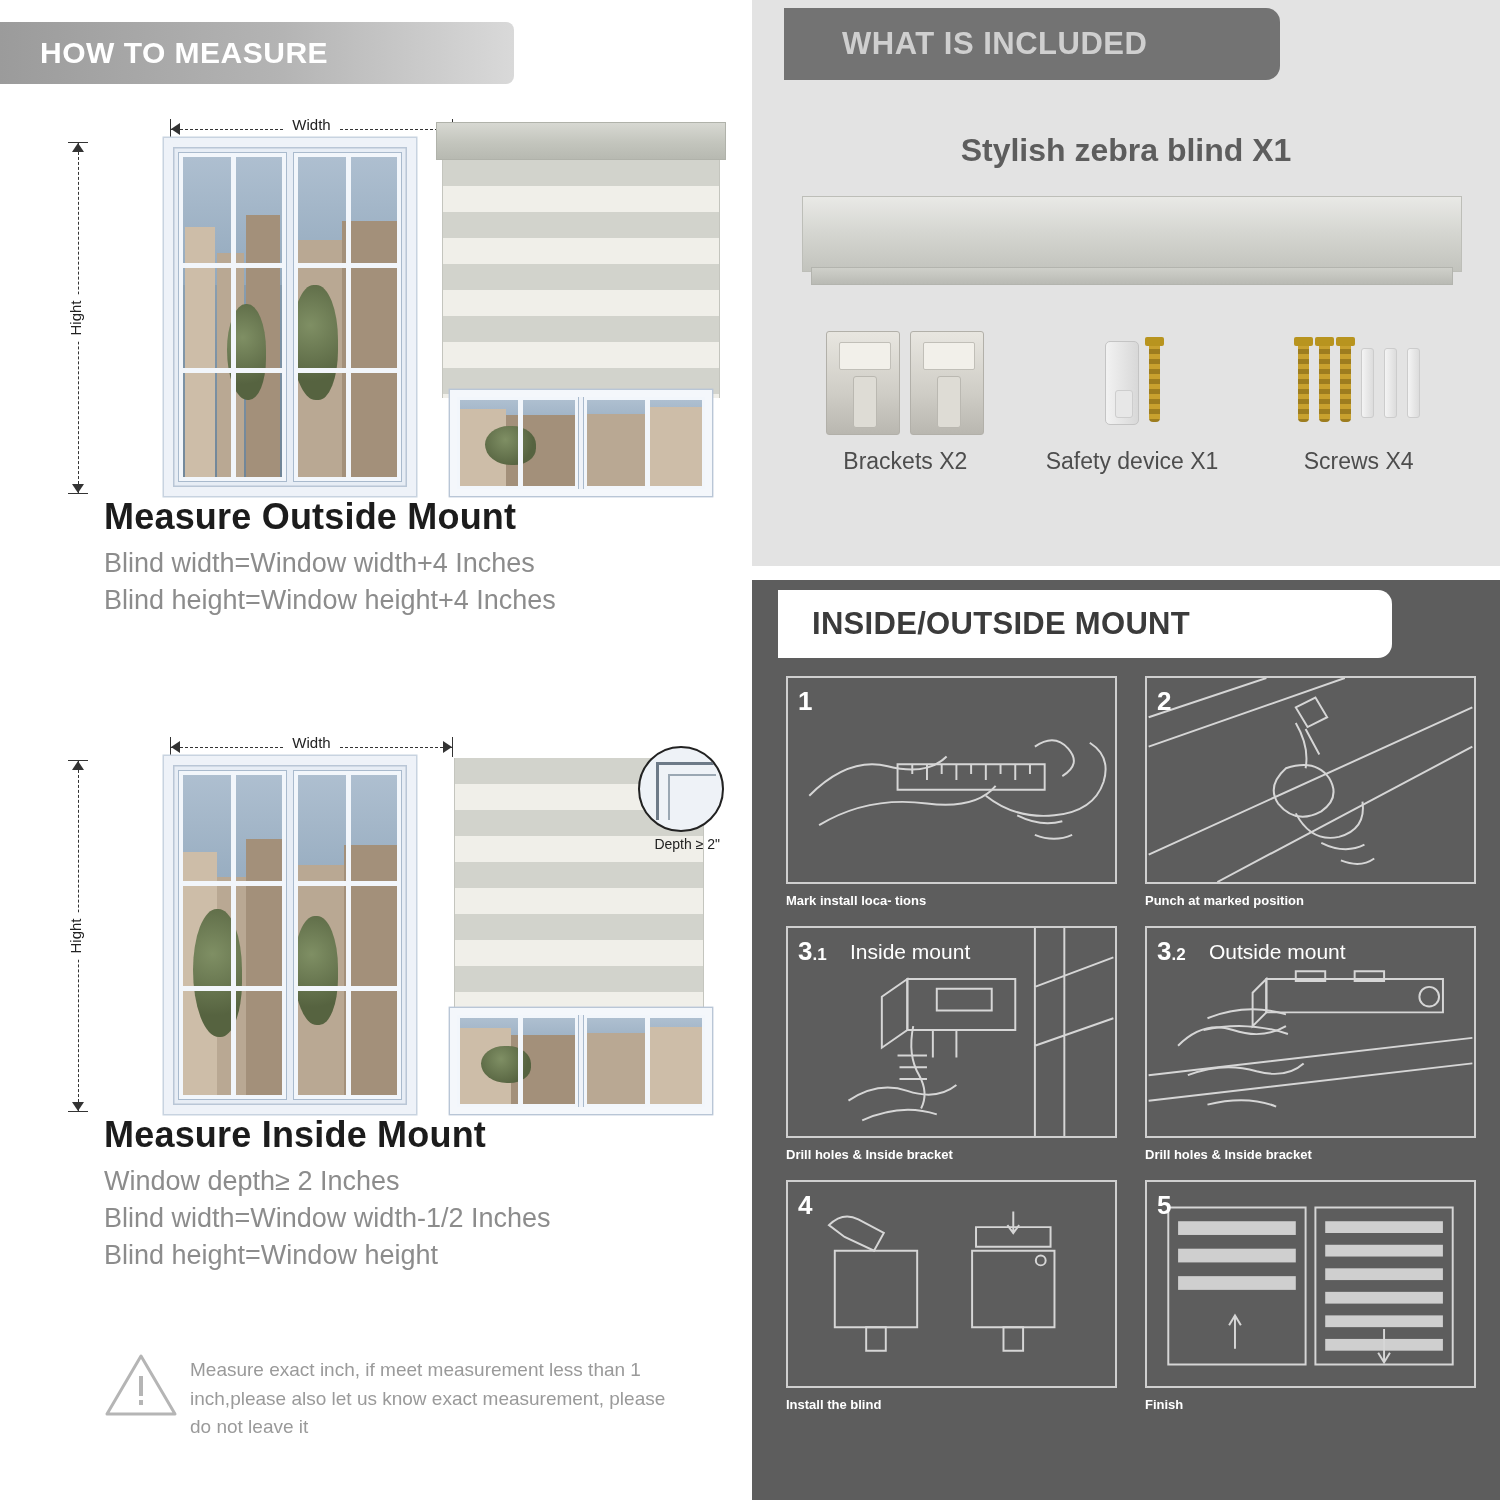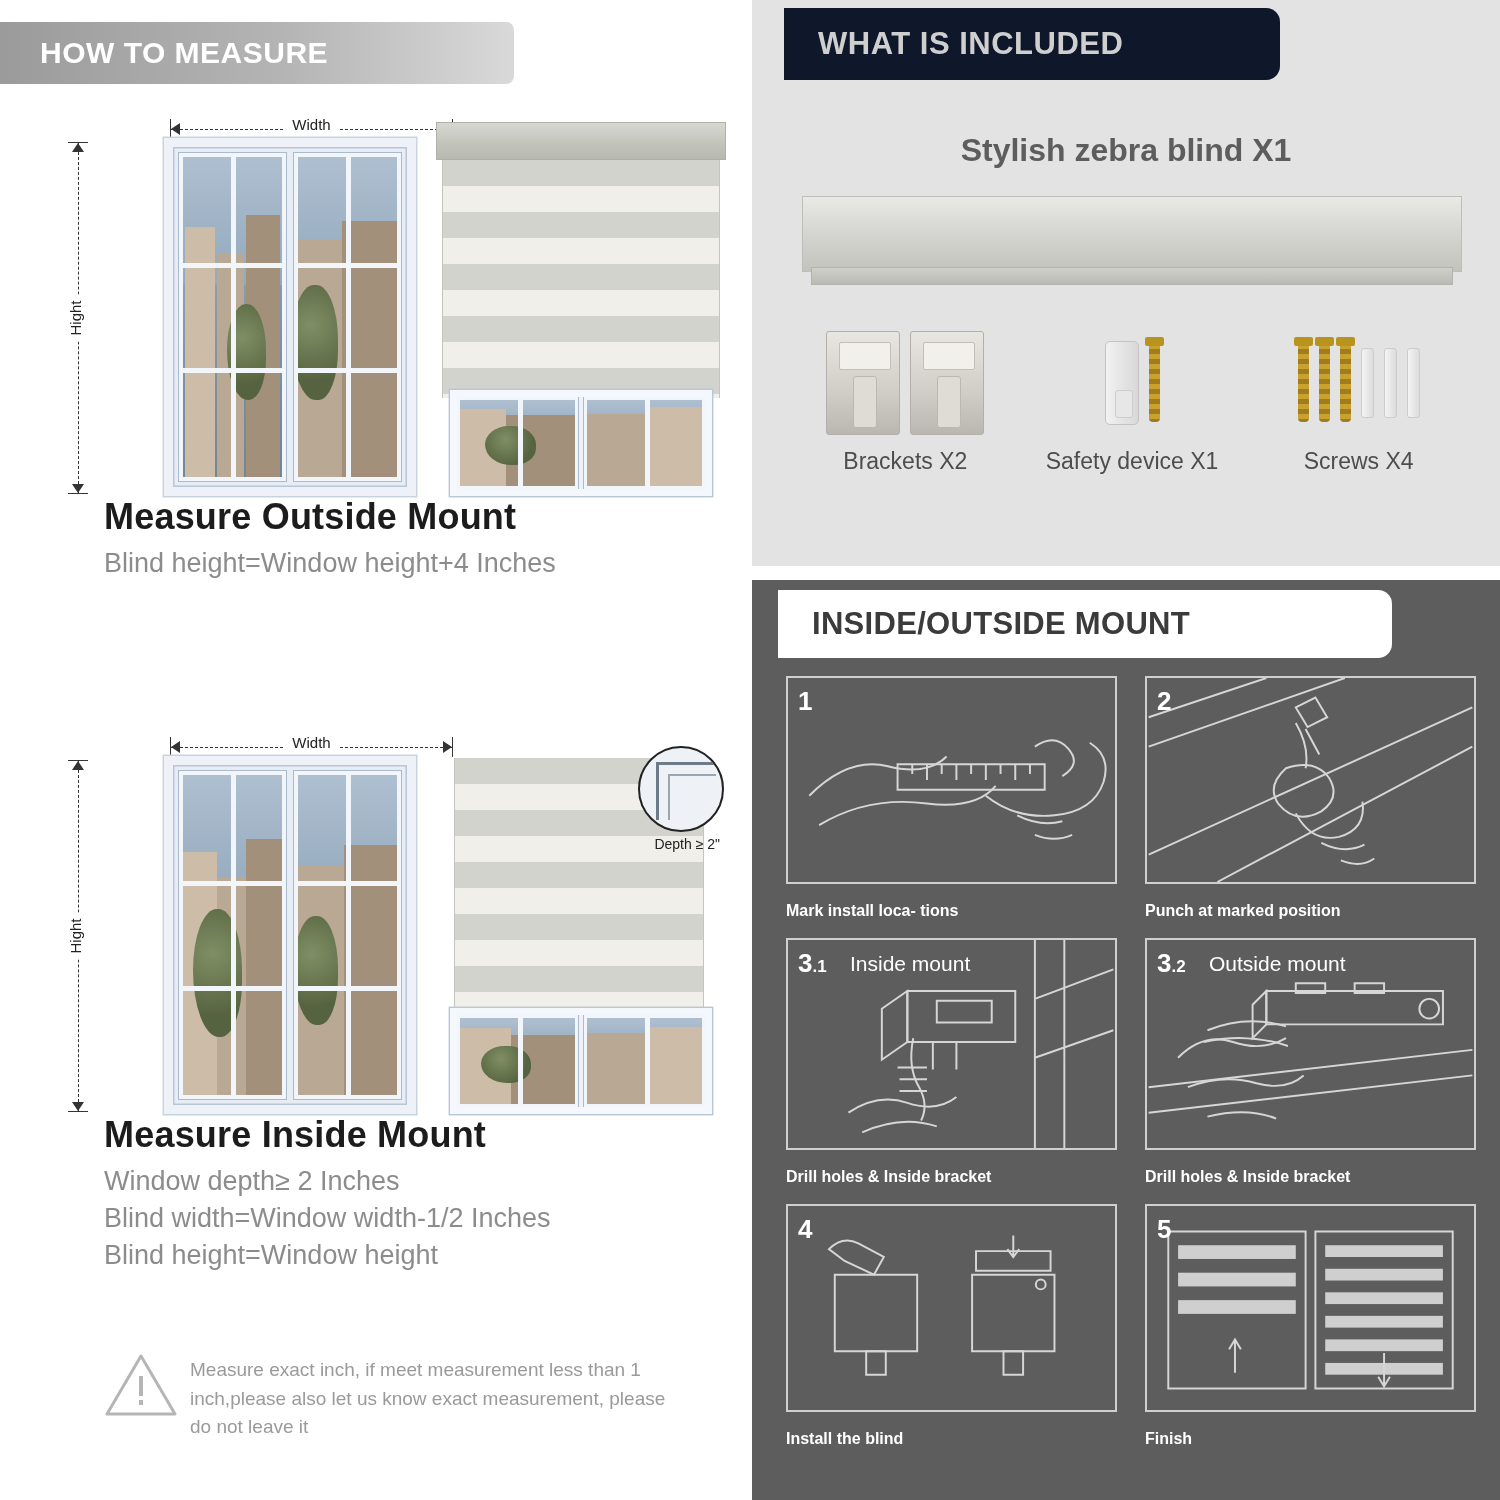--- a/index.html
+++ b/index.html
@@ -150,22 +150,22 @@
 
   
   .right-col { width: 758px; height: 1500px; position: relative; }
 
   .included {
     position: absolute; left: 10px; top: 0; width: 748px; height: 566px;
     background: #e3e3e3;
   }
   .tab-white {
     position: absolute; left: 32px; top: 8px; width: 496px; height: 72px;
-    background: #0f172a; border-radius: 0 14px 14px 0;
-    display: flex; align-items: center;
+    background: #737373; border-radius: 0 14px 14px 0;
+    display: flex; align-items: center; padding-left: 24px;
   }
   .tab-white .t {
     padding-left: 34px; font-size: 31px; font-weight: bold; color: #cfcfcf; letter-spacing: .5px;
   }
   .inc-title {
     position: absolute; top: 132px; left: 0; width: 100%;
     text-align: center; font-size: 32px; color: #5d5d5d; font-weight: 600;
   }
   .inc-rail {
     position: absolute; left: 50px; top: 196px; width: 660px; height: 76px;
@@ -229,21 +229,21 @@
     position: relative; height: 208px; border: 2px solid #cfcfcf; background: #5d5d5d; overflow: hidden;
   }
   .step-box.tall { height: 212px; }
   .step-num {
     position: absolute; left: 10px; top: 8px; font-size: 26px; font-weight: bold; color: #ffffff; z-index: 3;
   }
   .step-num .sm { font-size: 17px; }
   .step-inline-label {
     position: absolute; left: 62px; top: 12px; font-size: 21px; color: #ffffff; z-index: 3;
   }
-  .step-cap { margin-top: 18px; font-size: 16px; color: #ffffff; font-weight: bold; }
+  .step-cap { margin-top: 9px; font-size: 13px; color: #ffffff; font-weight: bold; }
   .step-box svg { position: absolute; inset: 0; width: 100%; height: 100%; }
 </style>
 </head>
 <body>
 
 <div class="page">
 
   <div class="left-col">
 
     <div class="banner">
@@ -318,20 +318,21 @@
                 <div class="bld" style="left:0%;top:16%;width:52%;height:84%"></div>
                 <div class="bld l" style="left:52%;top:8%;width:48%;height:92%"></div>
               </div>
               <div class="mullion-v" style="left:50%"></div>
             </div>
           </div>
         </div>
       </div>
 
       <div class="heading">Measure Outside Mount</div>
+      <div class="sub">Blind width=Window width+4 Inches</div>
       <div class="sub">Blind height=Window height+4 Inches</div>
     </div>
 
     <div class="measure-block mb2">
       <div class="diagram">
 
         <div class="dim-width">
           <div class="line"></div>
             <div class="cap-l"></div>
             <div class="cap-r"></div>

